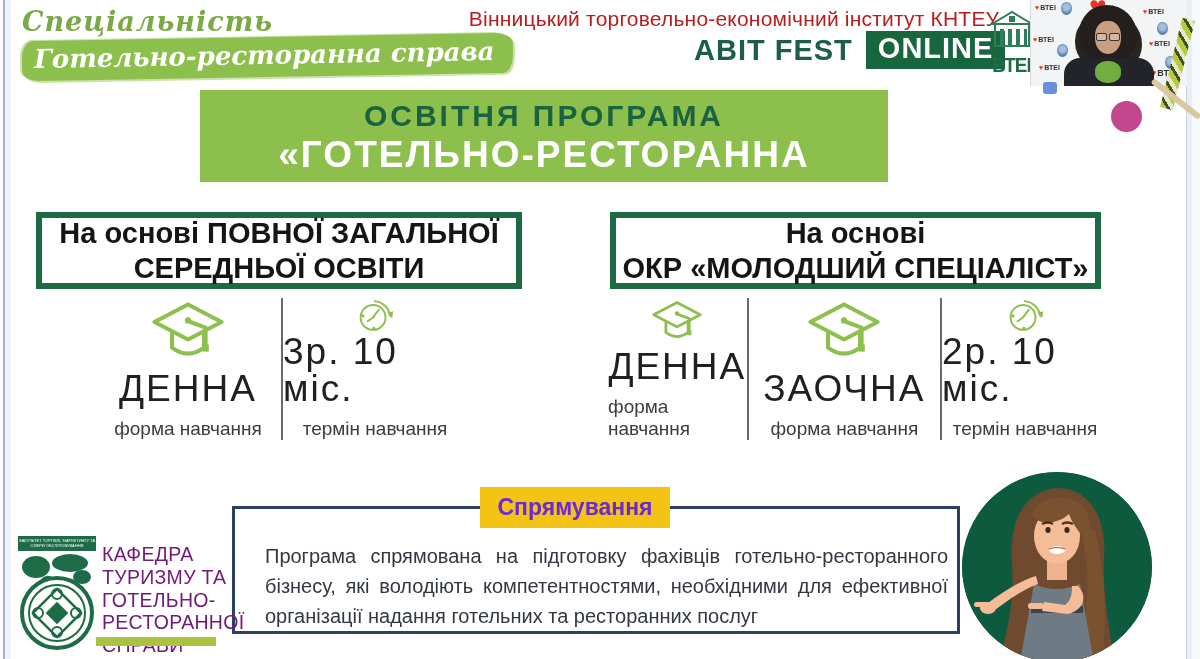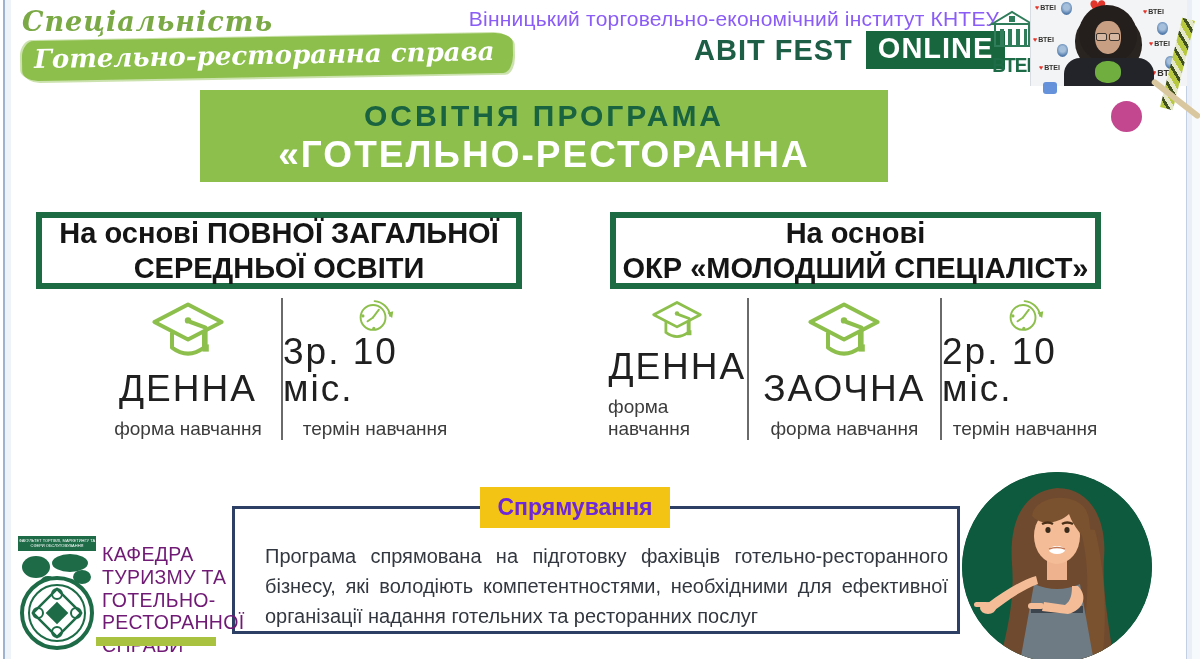--- a/index.html
+++ b/index.html
@@ -17,21 +17,21 @@
   .specialty { left:22px; top:6px; }
   .specialty-label { font-family:"DejaVu Serif", serif; font-style:italic; font-weight:bold;
     font-size:27px; color:#7aa945; letter-spacing:1px; }
   .specialty-name { display:inline-block; margin-top:0px; font-family:"DejaVu Serif", serif;
     font-style:italic; font-weight:bold; font-size:26px; color:#ffffff; background:#8dbf4c;
     padding:3px 18px 7px 12px; transform:rotate(-1deg);
     border-radius:12px 18px 10px 16px / 16px 10px 18px 10px;
     box-shadow:2px 2px 0 rgba(141,191,76,.45), -2px -1px 0 rgba(141,191,76,.45); }
 
   .institute-name { left:438px; top:7px; width:592px; text-align:center;
-    font-size:21px; color:#8b5cf6; letter-spacing:.2px; }
+    font-size:21px; color:#b91c1c; letter-spacing:.2px; }
 
   .fest-row { left:694px; top:31px; display:flex; align-items:center; gap:13px;justify-content:flex-end; }
   .fest-label { font-size:29px; font-weight:bold; color:#1c5f46; letter-spacing:1px; }
   .online-box { background:#17663d; color:#fff; font-size:29px; font-weight:bold;
     padding:1px 12px 4px; letter-spacing:1px; }
 
   .inst-logo { left:987px; top:6px; width:50px; height:74px; text-align:center; }
   .inst-logo-text { font-size:21px; font-weight:bold; color:#1d6b47; letter-spacing:-1px;
     display:inline-block; transform:scaleX(.9); margin-top:-3px; }
 

